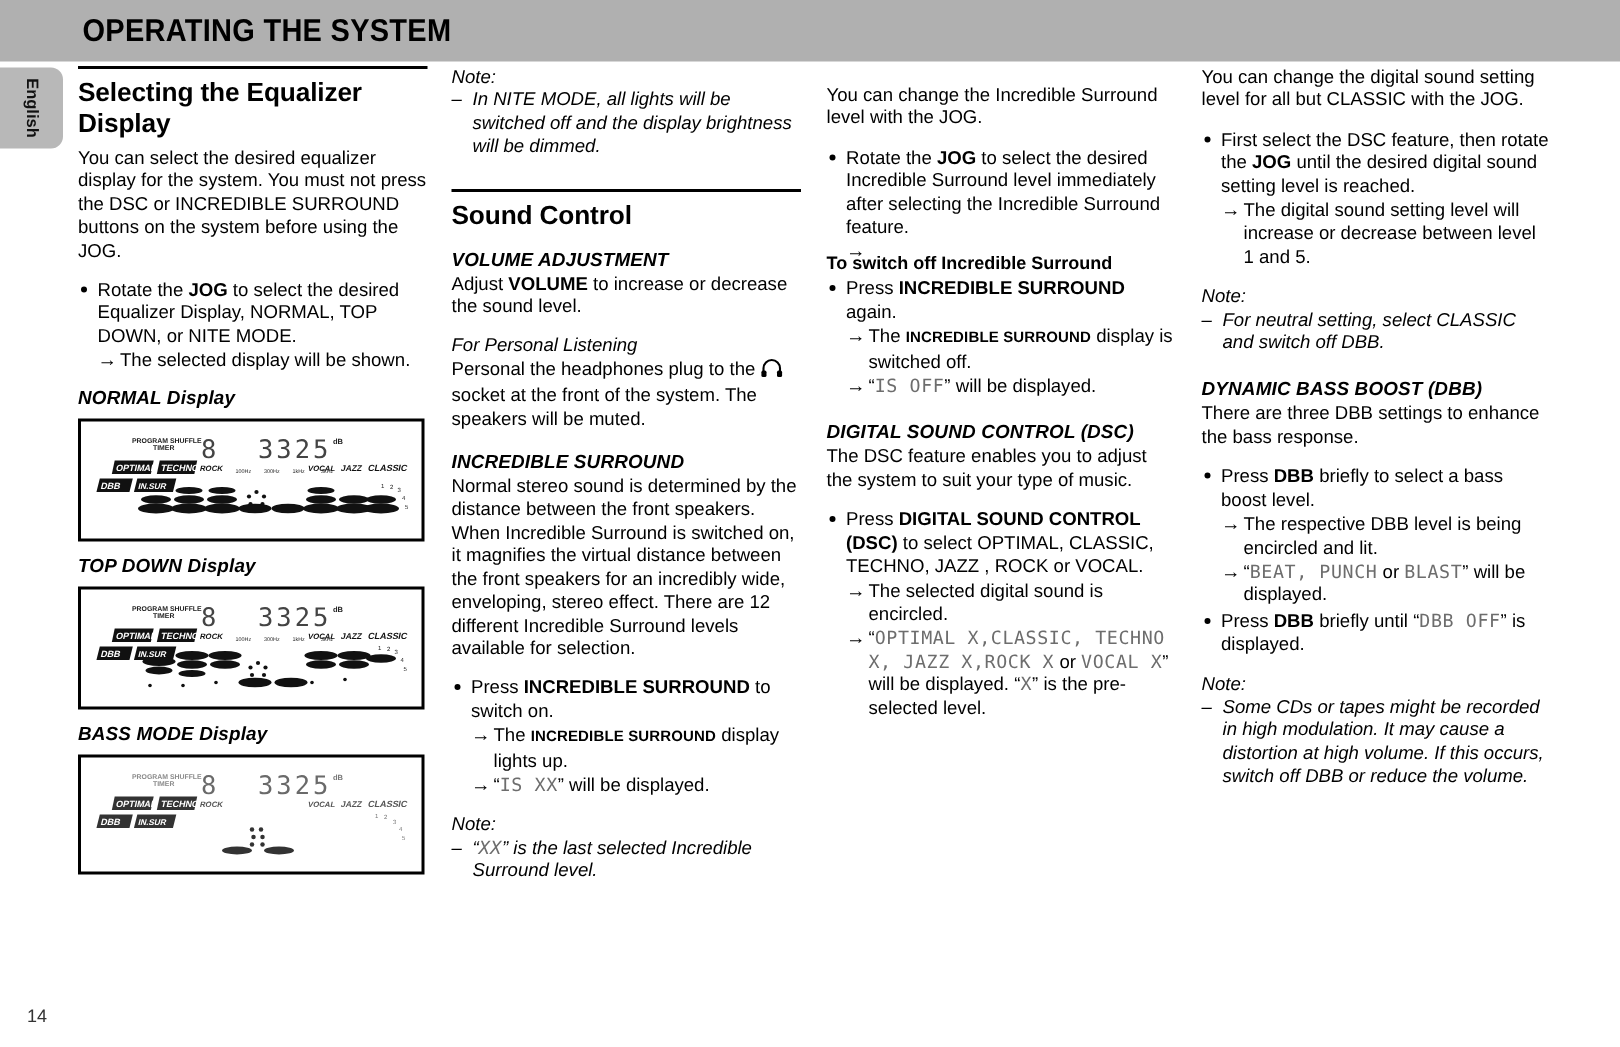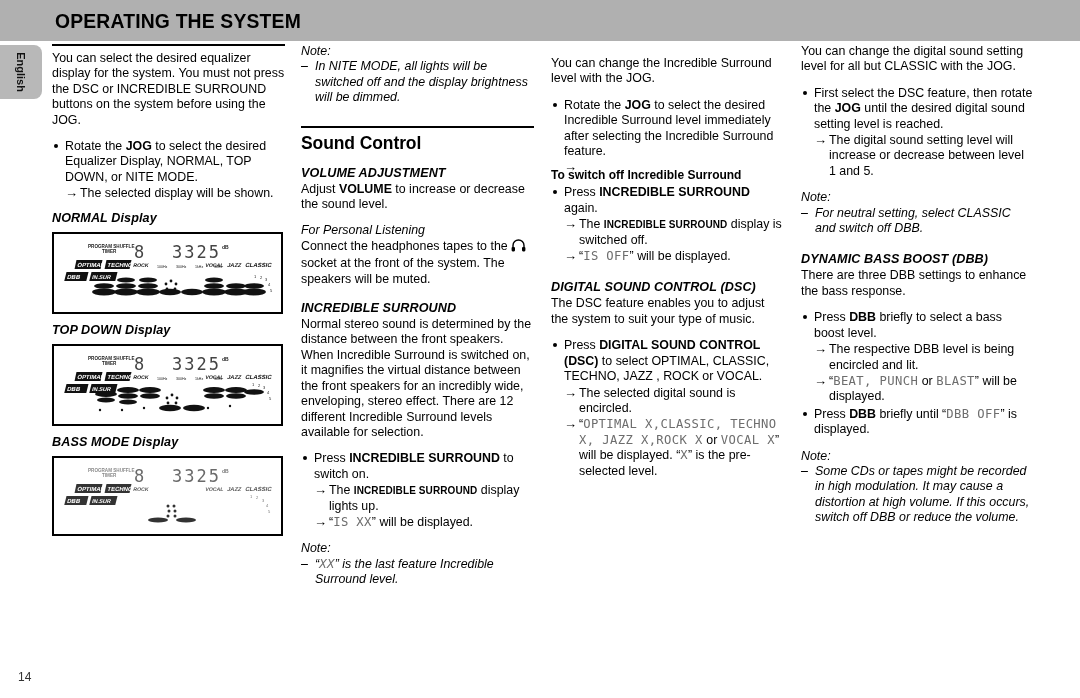--- a/index.html
+++ b/index.html
@@ -194,20 +194,21 @@
 
 <div id="header-bar"></div>
 <div id="header-title">OPERATING THE SYSTEM</div>
 
 <div id="lang-tab">
   <div id="lang-tab-label">English</div>
 </div>
 
 <div class="col" id="col-1">
   <div class="rule-top"></div>
+  <h2 class="sec-title">Selecting the Equalizer Display</h2>
   <p class="body">You can select the desired equalizer display for the system. You must not press the DSC or INCREDIBLE SURROUND buttons on the system before using the JOG.</p>
 
   <div class="bullet">
     <span class="dot"></span>
     <span>Rotate the </span><b>JOG</b><span> to select the desired Equalizer Display, NORMAL, TOP DOWN, or NITE MODE.</span>
     <div class="arrow">
       <span class="arw">→</span>
       <span>The selected display will be shown.</span>
     </div>
   </div>
@@ -416,21 +417,21 @@
     <span>In NITE MODE, all lights will be switched off and the display brightness will be dimmed.</span>
   </div>
 
   <div class="rule-top" style="margin-top:20px"></div>
   <h2 class="sec-title">Sound Control</h2>
 
   <h3 class="sub-title" style="margin-top:12px">VOLUME ADJUSTMENT</h3>
   <p class="body"><span>Adjust </span><b>VOLUME</b><span> to increase or decrease the sound level.</span></p>
 
   <div class="note-label">For Personal Listening</div>
-  <p class="body"><span>Connect the headphones tapes to the </span><span class="hp-icon"><svg width="15" height="13" viewBox="0 0 15 13">
+  <p class="body"><span>Personal the headphones plug to the </span><span class="hp-icon"><svg width="15" height="13" viewBox="0 0 15 13">
           <path d="M2 9 V6.5 A5.5 5.5 0 0 1 13 6.5 V9" fill="none" stroke="#000" stroke-width="1.4"></path>
           <rect x="0.6" y="8" width="3.4" height="4.4" rx="1.1" fill="#000"></rect>
           <rect x="11" y="8" width="3.4" height="4.4" rx="1.1" fill="#000"></rect>
         </svg></span><span> socket at the front of the system. The speakers will be muted.</span></p>
 
   <h3 class="sub-title" style="margin-top:14px">INCREDIBLE SURROUND</h3>
   <p class="body">Normal stereo sound is determined by the distance between the front speakers. When Incredible Surround is switched on, it magnifies the virtual distance between the front speakers for an incredibly wide, enveloping, stereo effect. There are 12 different Incredible Surround levels available for selection.</p>
 
   <div class="bullet">
     <span class="dot"></span>
@@ -441,21 +442,21 @@
     </div>
     <div class="arrow">
       <span class="arw">→</span>
       <span>“</span><span class="lcdfont">IS XX</span><span>” will be displayed.</span>
     </div>
   </div>
 
   <div class="note-label">Note:</div>
   <div class="note-item">
     <span class="dash">–</span>
-    <span>“</span><span class="lcdfont">XX</span><span>” is the last feature Incredible Surround level.</span>
+    <span>“</span><span class="lcdfont">XX</span><span>” is the last selected Incredible Surround level.</span>
   </div>
 </div>
 
 <div class="col" id="col-3">
   <p class="body">You can change the Incredible Surround level with the JOG.</p>
 
   <div class="bullet">
     <span class="dot"></span>
     <span>Rotate the </span><b>JOG</b><span> to select the desired Incredible Surround level immediately after selecting the Incredible Surround feature.</span>
     <div class="arrow">

